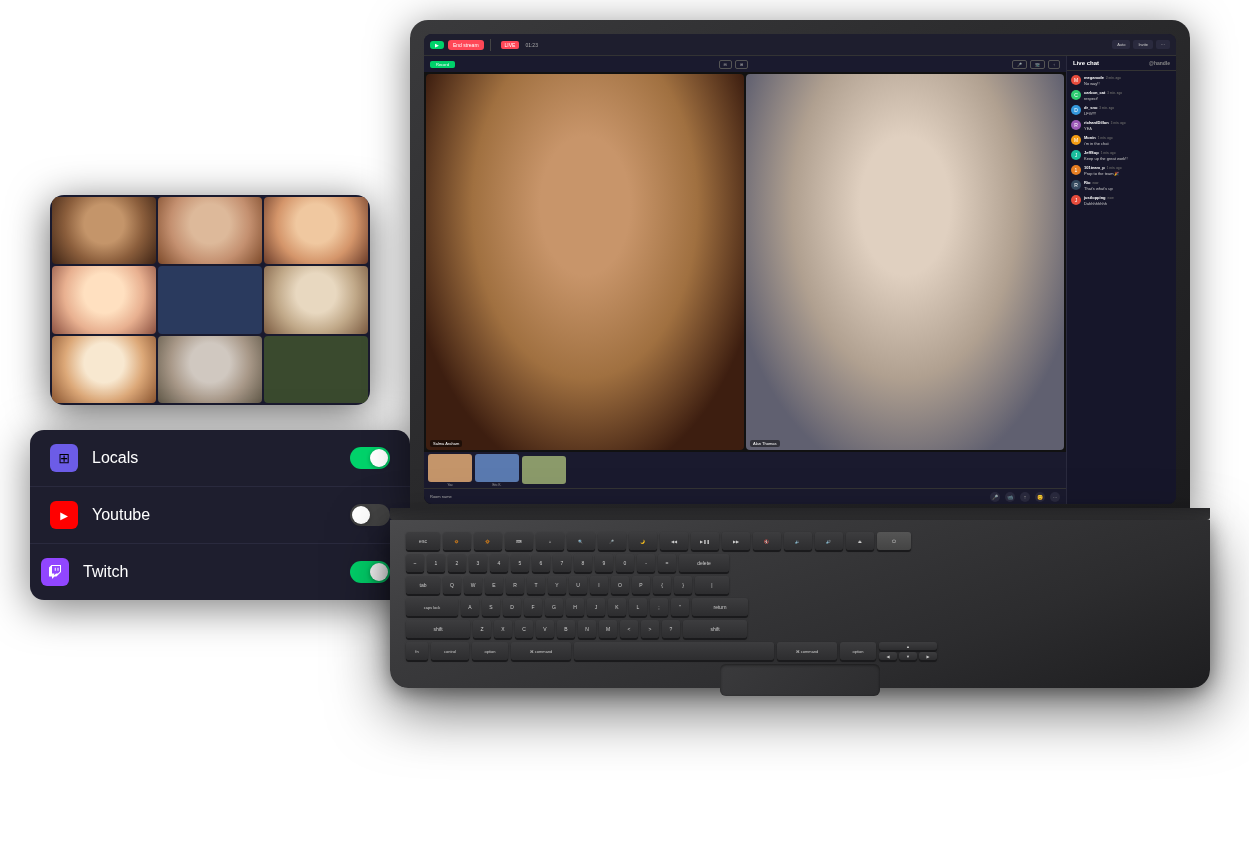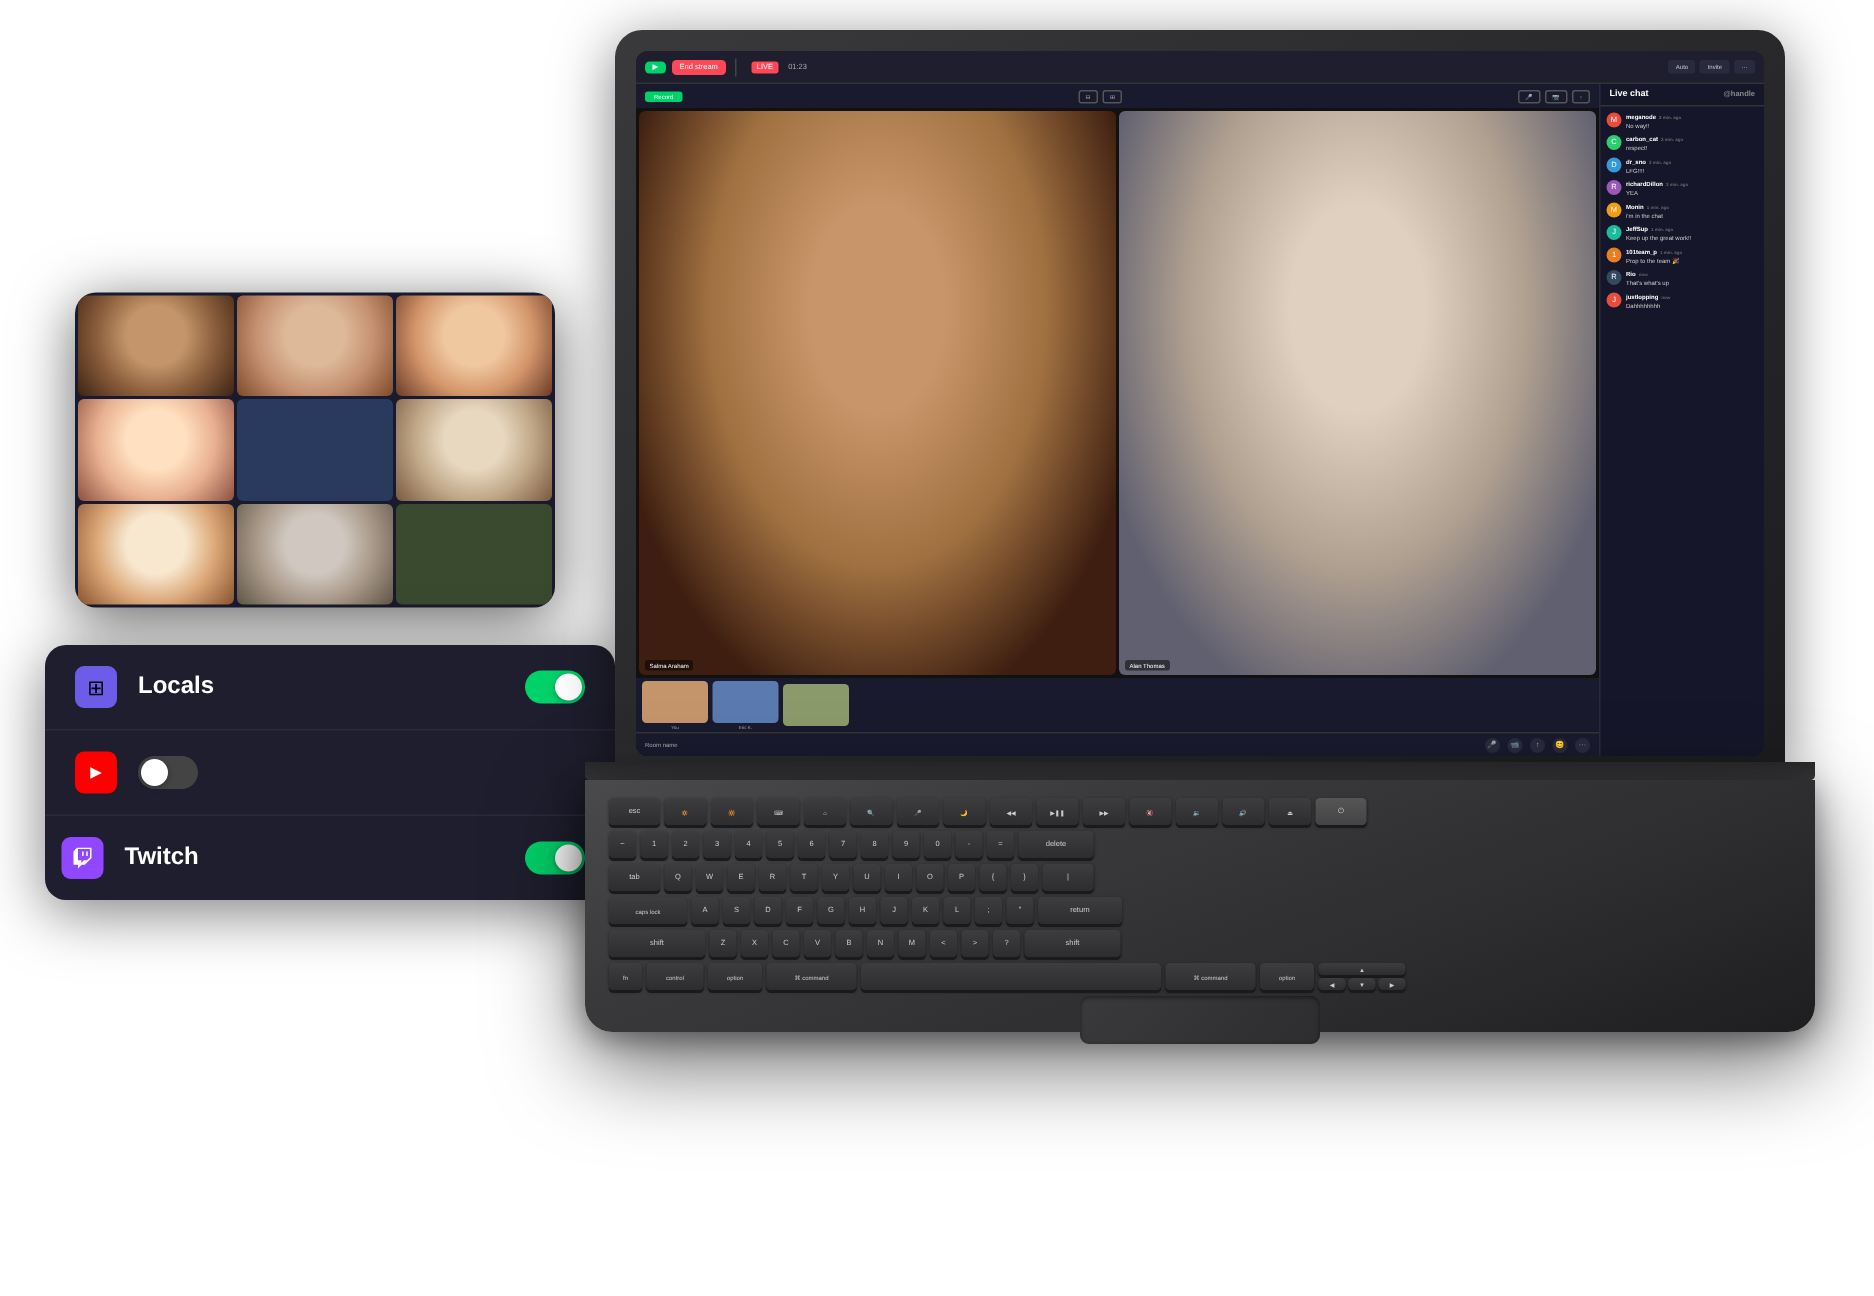--- a/index.html
+++ b/index.html
@@ -433,21 +433,21 @@
       align-items: center;
       justify-content: center;
       font-size: 14px;
       margin-right: 14px;
       flex-shrink: 0;
     }
 
     .stream-name {
       font-size: 16px;
       color: #fff;
-      font-weight: 700;
+      font-weight: 400;
       flex: 1;
     }
 
     .toggle {
       width: 40px;
       height: 22px;
       border-radius: 11px;
       position: relative;
       cursor: pointer;
     }
@@ -536,20 +536,21 @@
   <div class="streaming-panel">
     <div class="stream-item">
       <div class="stream-icon" style="background:#6c5ce7;">⊞</div>
       <span class="stream-name">Locals</span>
       <div class="toggle toggle-on">
         <div class="toggle-knob"></div>
       </div>
     </div>
     <div class="stream-item">
       <div class="stream-icon" style="background:#ff0000; color:#fff; font-size:10px;">▶</div>
+      <span class="stream-name">Youtube</span>
       <div class="toggle toggle-off">
         <div class="toggle-knob"></div>
       </div>
     </div>
     <div class="stream-item">
       <div class="stream-icon" style="background:#9146ff; color:#fff; font-size:10px;">
         <svg width="14" height="14" viewBox="0 0 24 24" fill="white">
           <path d="M11.571 4.714h1.715v5.143H11.57zm4.715 0H18v5.143h-1.714zM6 0L1.714 4.286v15.428h5.143V24l4.286-4.286h3.428L22.286 12V0zm14.571 11.143l-3.428 3.428h-3.429l-3 3v-3H6.857V1.714h13.714z"></path>
         </svg>
       </div>

